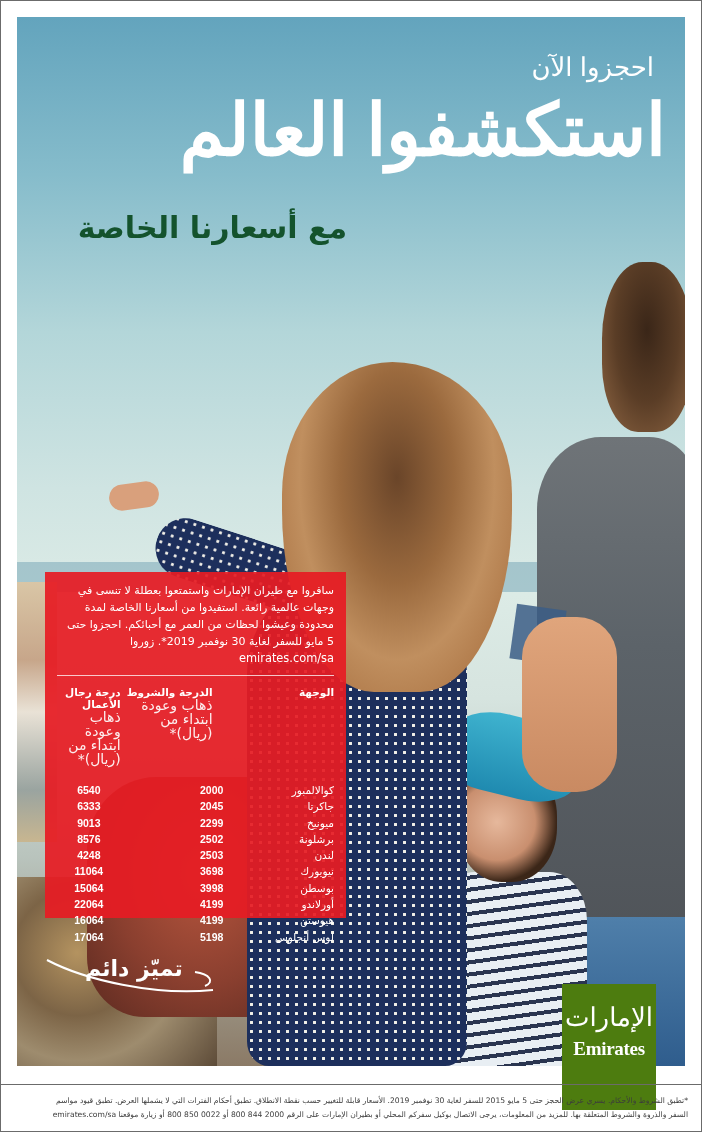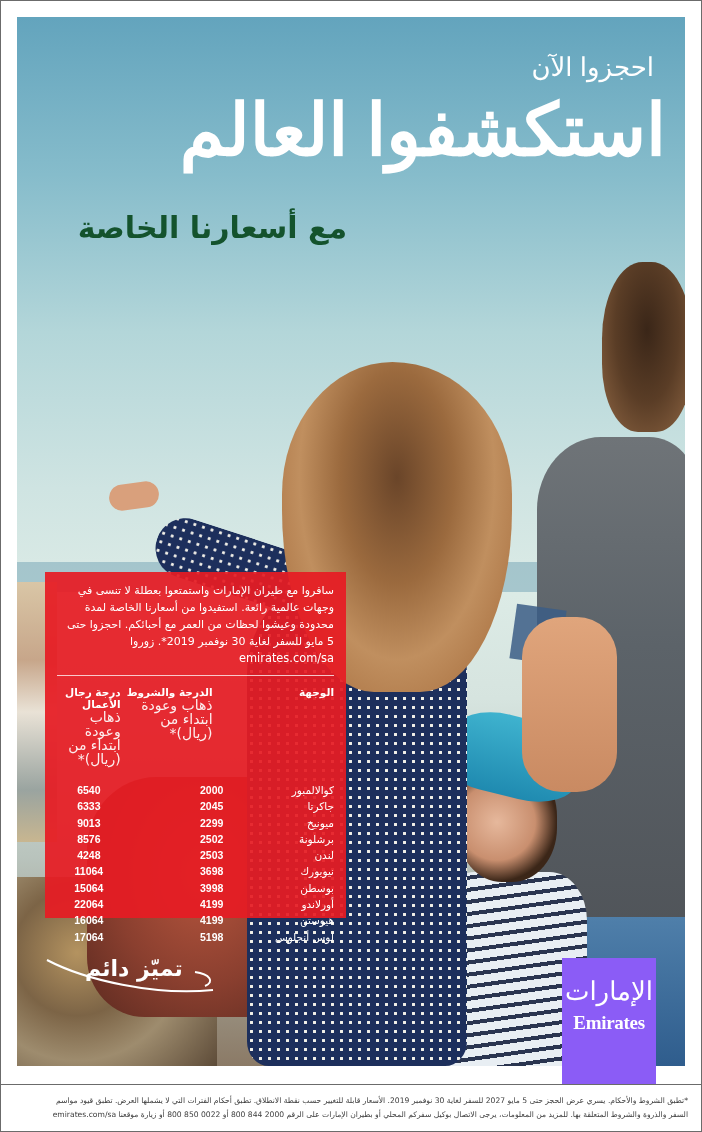--- a/index.html
+++ b/index.html
@@ -105,22 +105,22 @@
   .tagline {
     position:absolute; left:45px; top:952px; width:175px; height:50px;
   }
   .tagline-text {
     position:absolute; left:40px; top:4px; color:#ffffff; font-size:22px; font-weight:bold; direction: rtl;
     font-family: "DejaVu Sans", sans-serif;
   }
 
   
   .logo-box {
-    position:absolute; left:562px; top:958px; width:94px; height:126px;
-    background:#8b5cf6; color:#ffffff; text-align:center;
+    position:absolute; left:562px; top:984px; width:94px; height:126px;
+    background:#4d7c0f; color:#ffffff; text-align:center;
   }
   .logo-arabic { position:absolute; left:0; right:0; top:18px; font-size:26px; font-family: "DejaVu Serif", serif; direction: rtl; }
   .logo-english { position:absolute; left:0; right:0; top:54px; font-size:19px; font-weight:bold; font-family: "Liberation Serif", serif; letter-spacing: -0.3px; }
 
   .footer-divider { position:absolute; left:0; top:1084px; width:702px; height:1px; background:#6b6b6b; }
   .disclaimer {
     position:absolute; left:40px; right:14px; top:1094px;
     direction: rtl; text-align: right; color:#3c3c3c; font-size:7.6px; line-height: 14px;
     font-family: "DejaVu Sans", sans-serif;
   }
@@ -243,15 +243,15 @@
 </div>
 
 <div class="logo-box">
   <div class="logo-arabic">الإمارات</div>
   <div class="logo-english">Emirates</div>
 </div>
 
 <div class="footer-divider"></div>
 
 <div class="disclaimer">
-  <div>*تطبق الشروط والأحكام. يسري عرض الحجز حتى 5 مايو 2027 للسفر لغاية 30 نوفمبر 2019. الأسعار قابلة للتغيير حسب نقطة الانطلاق. تطبق أحكام الفترات التي لا يشملها العرض. تطبق قيود مواسم</div>
+  <div>*تطبق الشروط والأحكام. يسري عرض الحجز حتى 5 مايو 2015 للسفر لغاية 30 نوفمبر 2019. الأسعار قابلة للتغيير حسب نقطة الانطلاق. تطبق أحكام الفترات التي لا يشملها العرض. تطبق قيود مواسم</div>
   <div>السفر والذروة والشروط المتعلقة بها. للمزيد من المعلومات، يرجى الاتصال بوكيل سفركم المحلي أو بطيران الإمارات على الرقم 2000 844 800 أو 0022 850 800 أو زيارة موقعنا emirates.com/sa</div>
 </div>
 
 </body></html>

